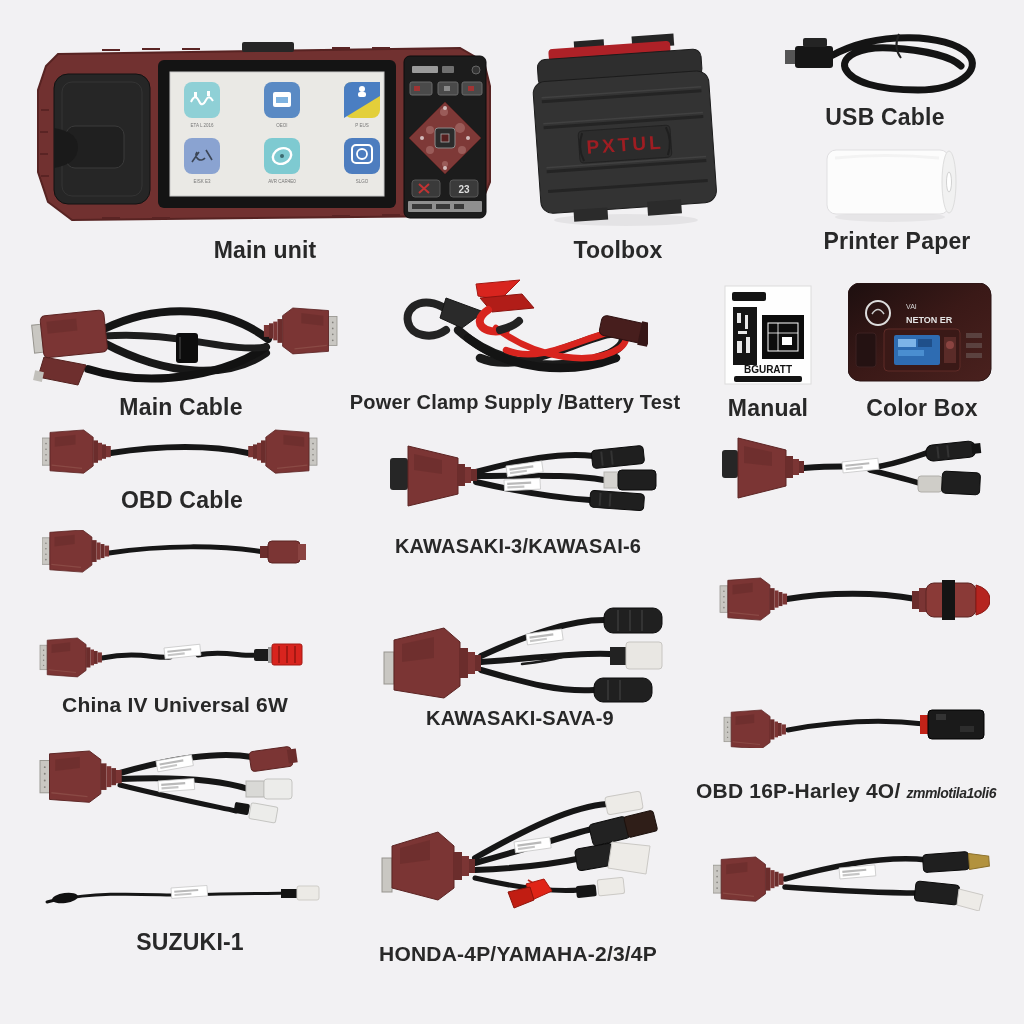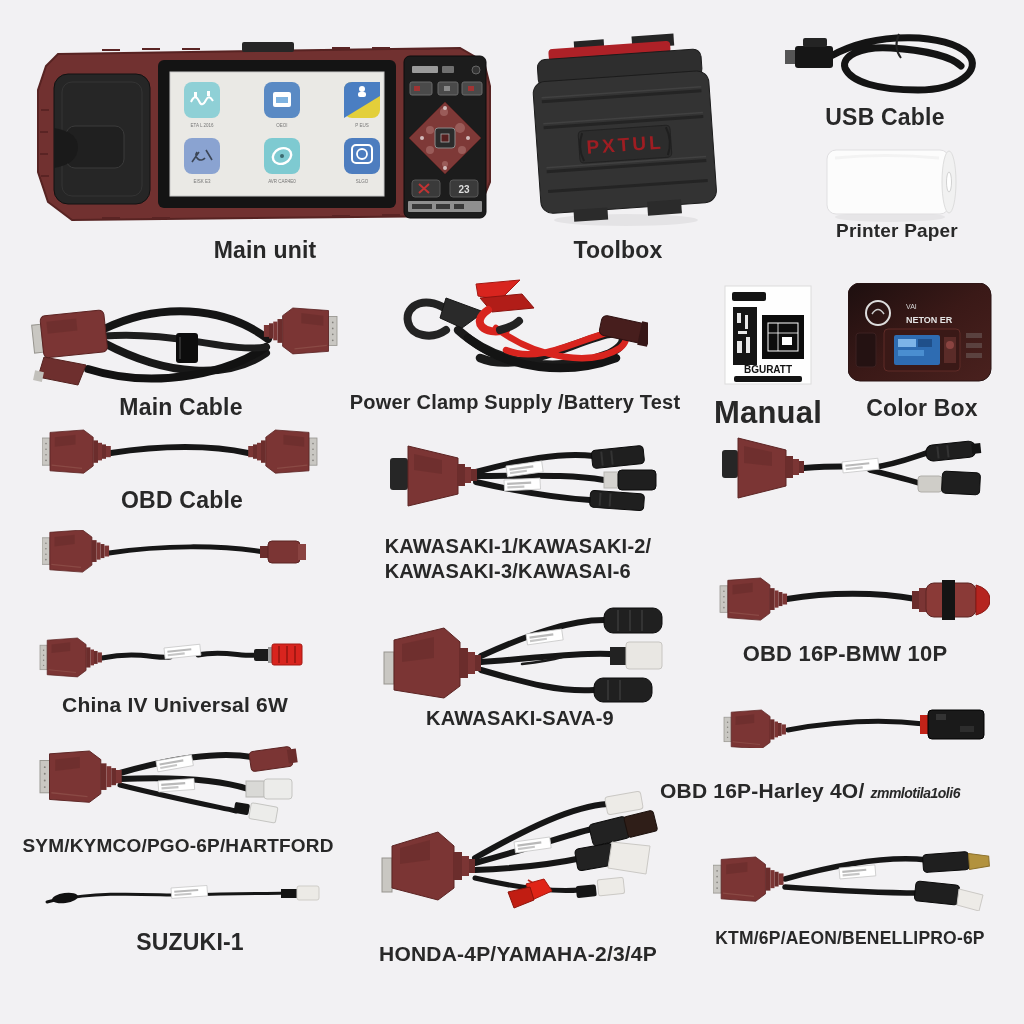--- a/index.html
+++ b/index.html
@@ -1,20 +1,20 @@
 <!DOCTYPE html>
 <html><head>
 <meta charset="utf-8">
 <style>
   html,body{margin:0;padding:0;}
   .canvas{position:relative;width:1024px;height:1024px;background:#f2f1f3;overflow:hidden;
           font-family:"Liberation Sans",sans-serif;}
   .item{position:absolute;margin:0;padding:0;}
   .item svg{display:block;}
-  .label{position:absolute;transform:translateX(-50%);text-align:left;color:#282828;
+  .label{position:absolute;transform:translateX(-50%);text-align:right;color:#282828;
          font-weight:600;letter-spacing:.2px;white-space:nowrap;line-height:1.25;
          font-family:"Liberation Sans",sans-serif;}
   .label .b{font-weight:700;margin-top:42px;}
   .label .script{font-size:14px;font-style:italic;font-weight:600;letter-spacing:-0.5px;}
   .l2{display:block;}
 </style>
 </head>
 <body>
 
 <div class="canvas">
@@ -192,21 +192,21 @@
 
 <figure class="item" style="left:823px;top:148px">
 <svg width="135" height="75" viewBox="0 0 135 75">
   <ellipse cx="67" cy="69" rx="55" ry="5" fill="#e6e5e7"></ellipse>
   <rect x="4" y="2" width="122" height="64" rx="9" fill="#fcfcfc" stroke="#e0dfe1"></rect>
   <ellipse cx="126" cy="34" rx="7" ry="31" fill="#f1f1f1" stroke="#ddd"></ellipse>
   <ellipse cx="126" cy="34" rx="2.5" ry="10" fill="#ffffff" stroke="#d2d2d2"></ellipse>
   <path d="M12,10 q50,-5 104,0" stroke="#f3f3f3" stroke-width="3" fill="none"></path>
 </svg>
 </figure>
-<div class="label" style="left:897px;top:219px;font-size:19px">Printer Paper</div>
+<div class="label" style="left:897px;top:227px;font-size:23px">Printer Paper</div>
 
 <figure class="item" style="left:28px;top:291px">
 <svg width="312" height="97" viewBox="0 0 312 97">
   <g stroke-linecap="round" fill="none">
     <path d="M76,38 C130,12 195,14 240,48" stroke="#151515" stroke-width="8"></path>
     <path d="M76,52 C140,86 200,88 238,62" stroke="#181818" stroke-width="8"></path>
     <path d="M60,78 C130,100 205,80 238,56" stroke="#121212" stroke-width="8"></path>
     <path d="M76,45 C150,40 200,62 238,56" stroke="#1d1d1d" stroke-width="7"></path>
   </g>
   <g transform="rotate(-6 45 45)">
@@ -267,21 +267,21 @@
     </g>
     <rect x="38" y="30" width="42" height="44" fill="#0c0c0c"></rect>
     <rect x="44" y="38" width="30" height="28" fill="none" stroke="#ffffff" stroke-width="1"></rect>
     <path d="M44,48 h30 M54,38 v28" stroke="#ffffff" stroke-width="0.8"></path>
     <rect x="58" y="52" width="10" height="8" fill="#ffffff"></rect>
   </g>
   <text x="44" y="88" font-size="10" font-weight="bold" fill="#111" text-anchor="middle">BGURATT</text>
   <rect x="10" y="91" width="68" height="6" rx="2" fill="#131313"></rect>
 </svg>
 </figure>
-<div class="label" style="left:768px;top:394px;font-size:31px">Manual</div>
+<div class="label" style="left:768px;top:394px;font-size:23px">Manual</div>
 
 <figure class="item" style="left:848px;top:283px">
 <svg width="145" height="102" viewBox="0 0 145 102">
   <rect x="0" y="0" width="143" height="98" rx="12" fill="url(#cbx)" stroke="#2a1515"></rect>
   <circle cx="30" cy="30" r="12" stroke="#dddddd" stroke-width="2" fill="none"></circle>
   <path d="M24,31 q6,-9 12,0" stroke="#cccccc" stroke-width="1.5" fill="none"></path>
   <text x="58" y="26" font-size="7" fill="#d8d8d8">VAI</text>
   <text x="58" y="40" font-size="9" font-weight="bold" fill="#e5e5e5">NETON ER</text>
   <g>
     <rect x="36" y="46" width="76" height="42" rx="4" fill="#3a1917" stroke="#5f2b27"></rect>
@@ -354,21 +354,20 @@
     <rect x="226" y="42" width="28" height="20" rx="3" fill="#ececea" stroke="#c5c5c2"></rect>
   </g>
   <g transform="rotate(10 215 74)">
     <rect x="196" y="68" width="15" height="11" rx="2" fill="#141414"></rect>
     <rect x="212" y="66" width="27" height="16" rx="2" fill="#ececea" stroke="#c5c5c2"></rect>
   </g>
   <use href="#tag" transform="translate(118,24) rotate(-10)"></use>
   <use href="#tag" transform="translate(120,44) rotate(-4)"></use>
 </svg>
 </figure>
-<div class="label" style="left:178px;top:834px;font-size:19px">SYM/KYMCO/PGO-6P/HARTFORD</div>
 
 <figure class="item" style="left:43px;top:882px">
 <svg width="280" height="30" viewBox="0 0 280 30">
   <path d="M16,18 C60,8 120,14 145,13 C200,11 225,12 242,11" stroke="#161616" stroke-width="3" fill="none" stroke-linecap="round"></path>
   <path d="M4,20 l12,-3" stroke="#111" stroke-width="3" stroke-linecap="round"></path>
   <ellipse cx="22" cy="16" rx="13" ry="5" fill="#111" transform="rotate(-8 22 16)"></ellipse>
   <use href="#tag" transform="translate(128,6) rotate(-4) scale(1,0.95)"></use>
   <rect x="238" y="7" width="16" height="9" fill="#131313"></rect>
   <rect x="254" y="4" width="22" height="14" rx="2" fill="#eceae6" stroke="#cfcdc8"></rect>
 </svg>
@@ -400,21 +399,20 @@
   </g>
   <g transform="rotate(4 237 67)">
     <rect x="210" y="58" width="54" height="17" rx="4" fill="#1f1f1f" stroke="#0c0c0c"></rect>
     <path d="M220,60 v13 M230,60 v13" stroke="#333" stroke-width="2"></path>
   </g>
   <use href="#tag" transform="translate(126,32) rotate(-8)"></use>
   <use href="#tag" transform="translate(124,46) rotate(-3)"></use>
 </svg>
 </figure>
 <div class="label" style="left:518px;top:534px;font-size:20px">
-  <span class="l2">KAWASAKI-1/KAWASAKI-2/</span>
   <span class="l2">KAWASAKI-3/KAWASAI-6</span>
 </div>
 
 <figure class="item" style="left:380px;top:600px">
 <svg width="290" height="108" viewBox="0 0 290 108">
   <g stroke-linecap="round" fill="none" stroke="#161616">
     <path d="M101,56 C150,34 190,20 224,20" stroke-width="6"></path>
     <path d="M101,62 C160,58 200,52 230,54" stroke-width="6"></path>
     <path d="M101,70 C150,84 180,92 214,90" stroke-width="6"></path>
     <path d="M142,64 C160,62 172,60 182,57" stroke-width="2.5" stroke="#1b1b1b"></path>
@@ -521,35 +519,34 @@
   <use href="#db" transform="translate(2,3) scale(0.78)"></use>
   <g>
     <rect x="194" y="16" width="7" height="18" fill="#6b2d2c"></rect>
     <rect x="201" y="13" width="8" height="24" fill="#7b3534"></rect>
     <rect x="208" y="8" width="50" height="34" rx="8" fill="#8a3a37" stroke="#5c2423"></rect>
     <rect x="224" y="5" width="13" height="40" fill="#141414"></rect>
     <path d="M258,10 q14,4 14,15 q0,11 -14,15 z" fill="#b5241f" stroke="#8c1712"></path>
   </g>
 </svg>
 </figure>
-<div class="label" style="left:845px;top:640px;font-size:22px">OBD 16P-BMW 10P</div>
 
 <figure class="item" style="left:722px;top:706px">
 <svg width="268" height="42" viewBox="0 0 268 42">
   <path d="M66,24 C110,16 160,13 202,18" stroke="#161616" stroke-width="5" fill="none" stroke-linecap="round"></path>
   <use href="#db" transform="translate(2,4) scale(0.72)"></use>
   <g>
     <rect x="198" y="9" width="8" height="19" fill="#c22318"></rect>
     <rect x="206" y="4" width="56" height="29" rx="4" fill="#1a1a1a" stroke="#000"></rect>
     <rect x="214" y="8" width="10" height="6" fill="#333"></rect>
           <rect x="238" y="20" width="14" height="6" fill="#2d2d2d"></rect>
   </g>
 </svg>
 </figure>
-<div class="label" style="left:810px;top:778px;font-size:21px">
+<div class="label" style="left:846px;top:778px;font-size:21px">
   <span>OBD 16P-Harley 4O/</span>
   <span class="script">zmmlotila1oli6</span>
 </div>
 
 <figure class="item" style="left:713px;top:843px">
 <svg width="282" height="68" viewBox="0 0 282 68">
   <g stroke-linecap="round" fill="none" stroke="#161616">
     <path d="M72,36 C130,20 180,13 214,17" stroke-width="5.5"></path>
     <path d="M72,44 C130,48 172,50 206,50" stroke-width="5.5"></path>
   </g>
@@ -558,15 +555,14 @@
     <rect x="210" y="10" width="46" height="18" rx="4" fill="#1f1f1f" stroke="#0b0b0b"></rect>
     <polygon points="256,12 276,16 276,26 256,28" fill="#b2923e" stroke="#8a6f2a"></polygon>
   </g>
   <g>
     <rect x="202" y="40" width="44" height="20" rx="4" fill="#1f1f1f" stroke="#0b0b0b" transform="rotate(6 224 50)"></rect>
     <polygon points="246,46 270,52 266,68 244,62" fill="#edebe7" stroke="#cbc9c5"></polygon>
   </g>
   <use href="#tag" transform="translate(126,25) rotate(-5)"></use>
 </svg>
 </figure>
-<div class="label" style="left:850px;top:928px;font-size:17.5px">KTM/6P/AEON/BENELLIPRO-6P</div>
 
 </div>
 
 </body></html>

